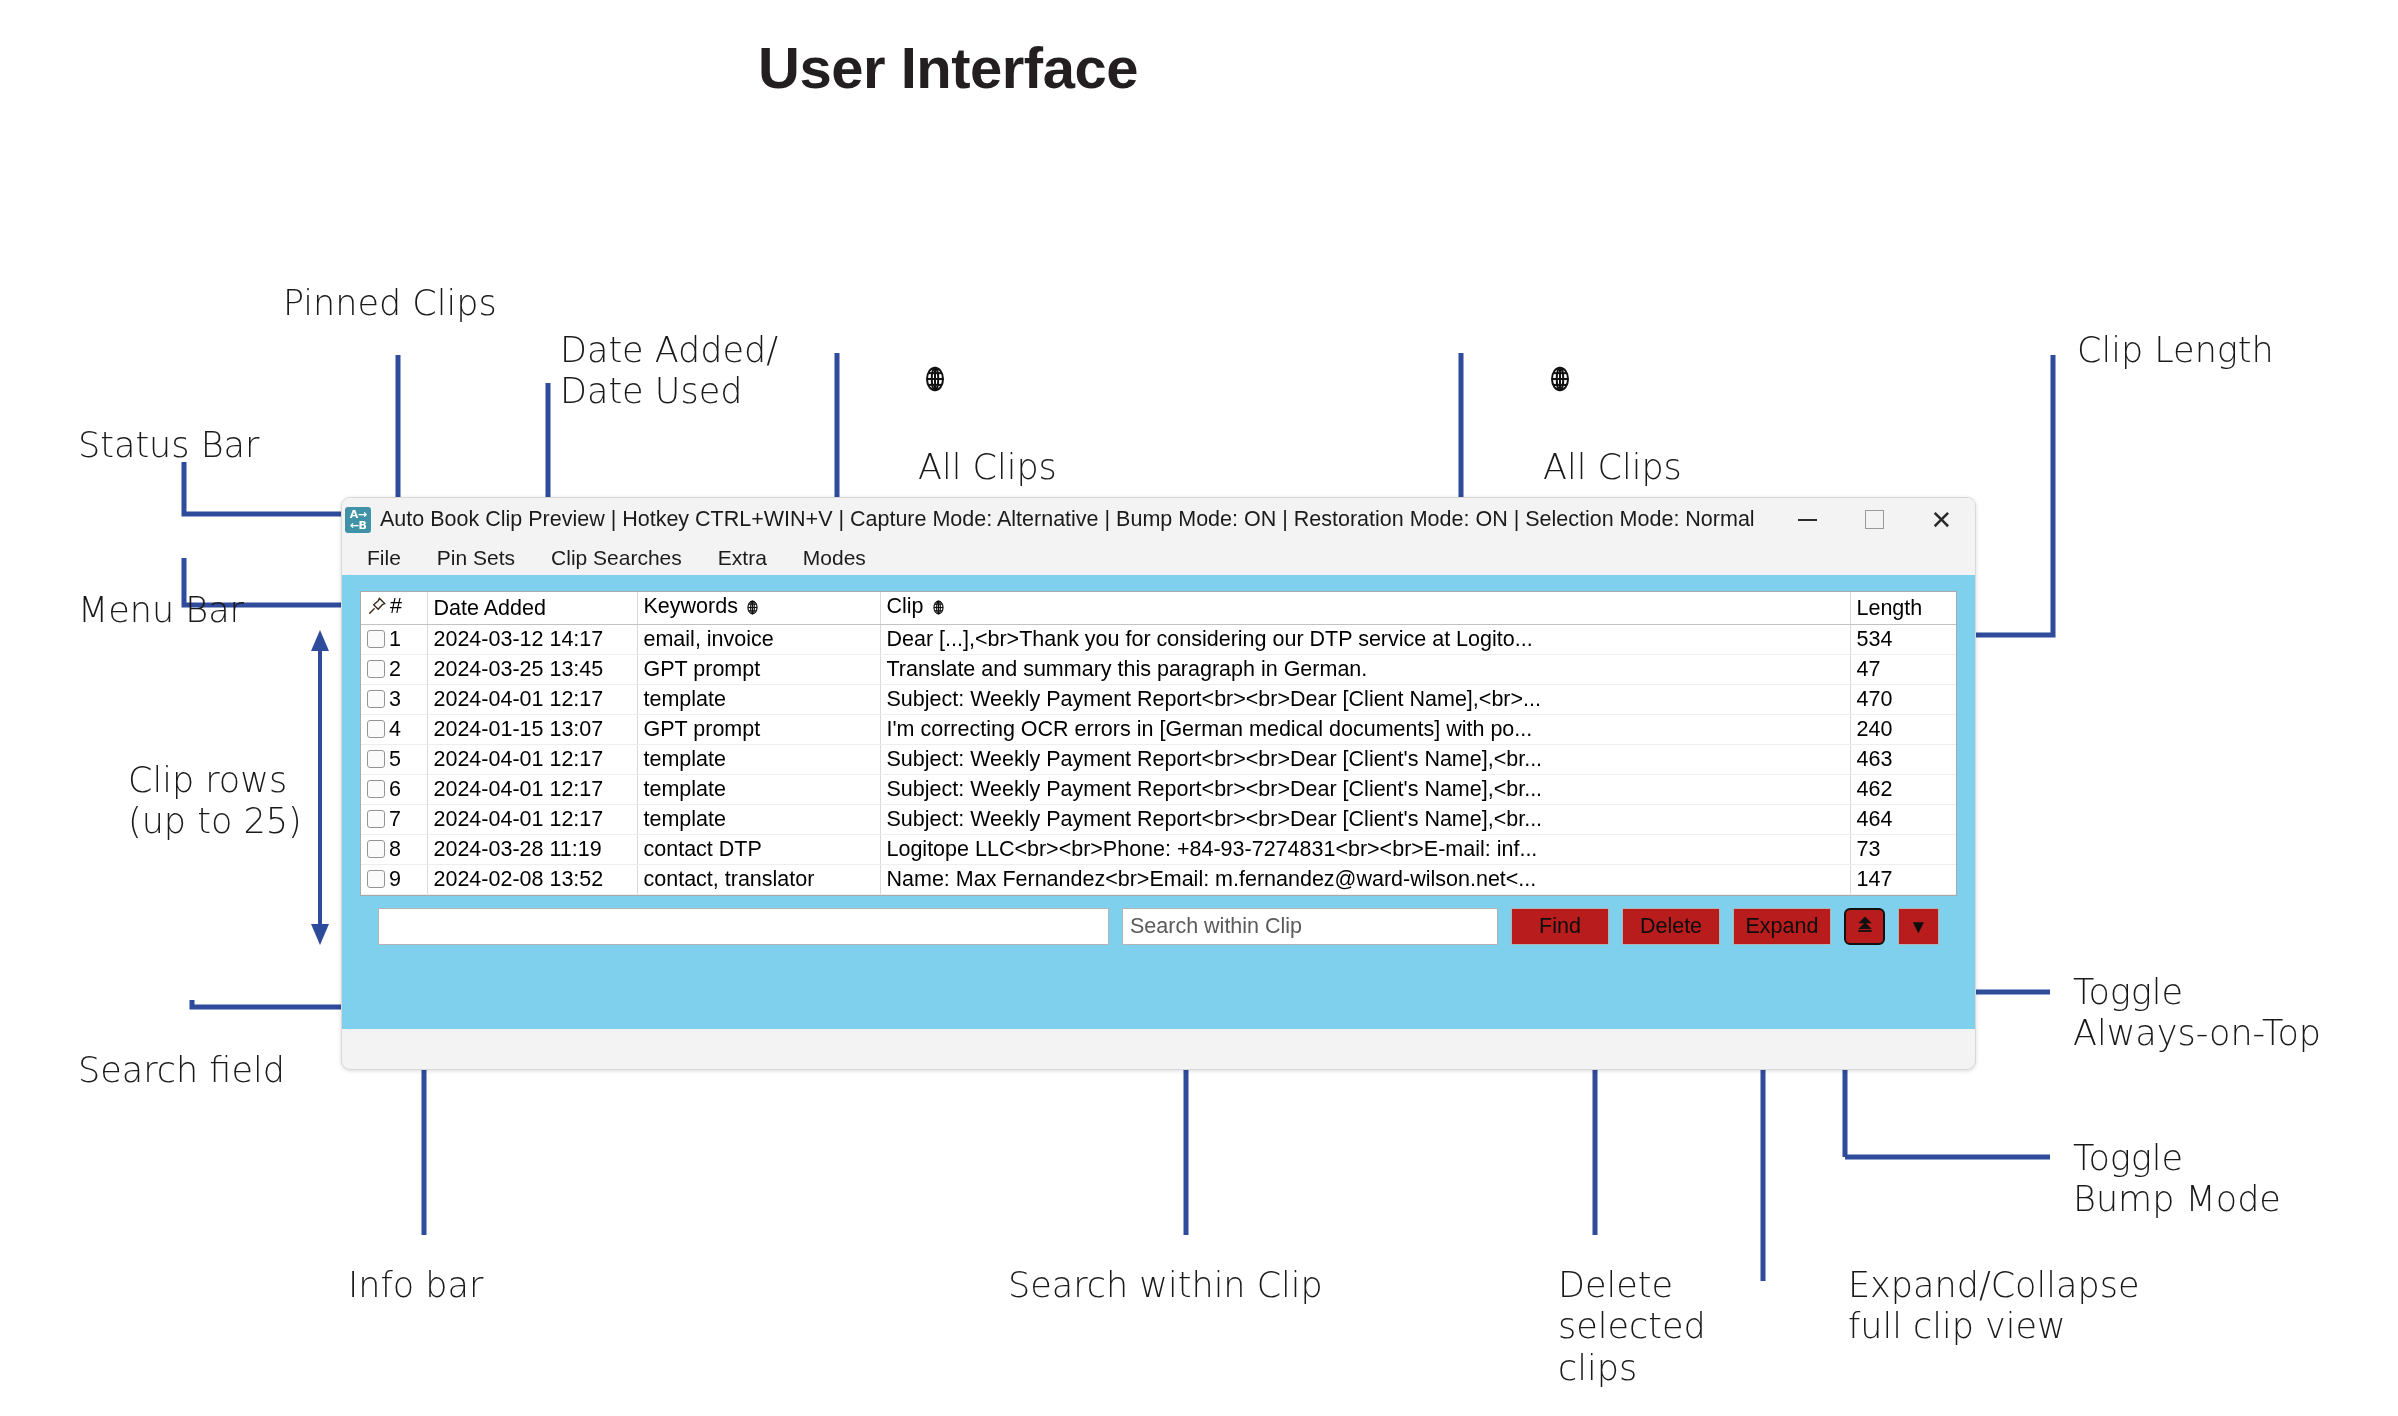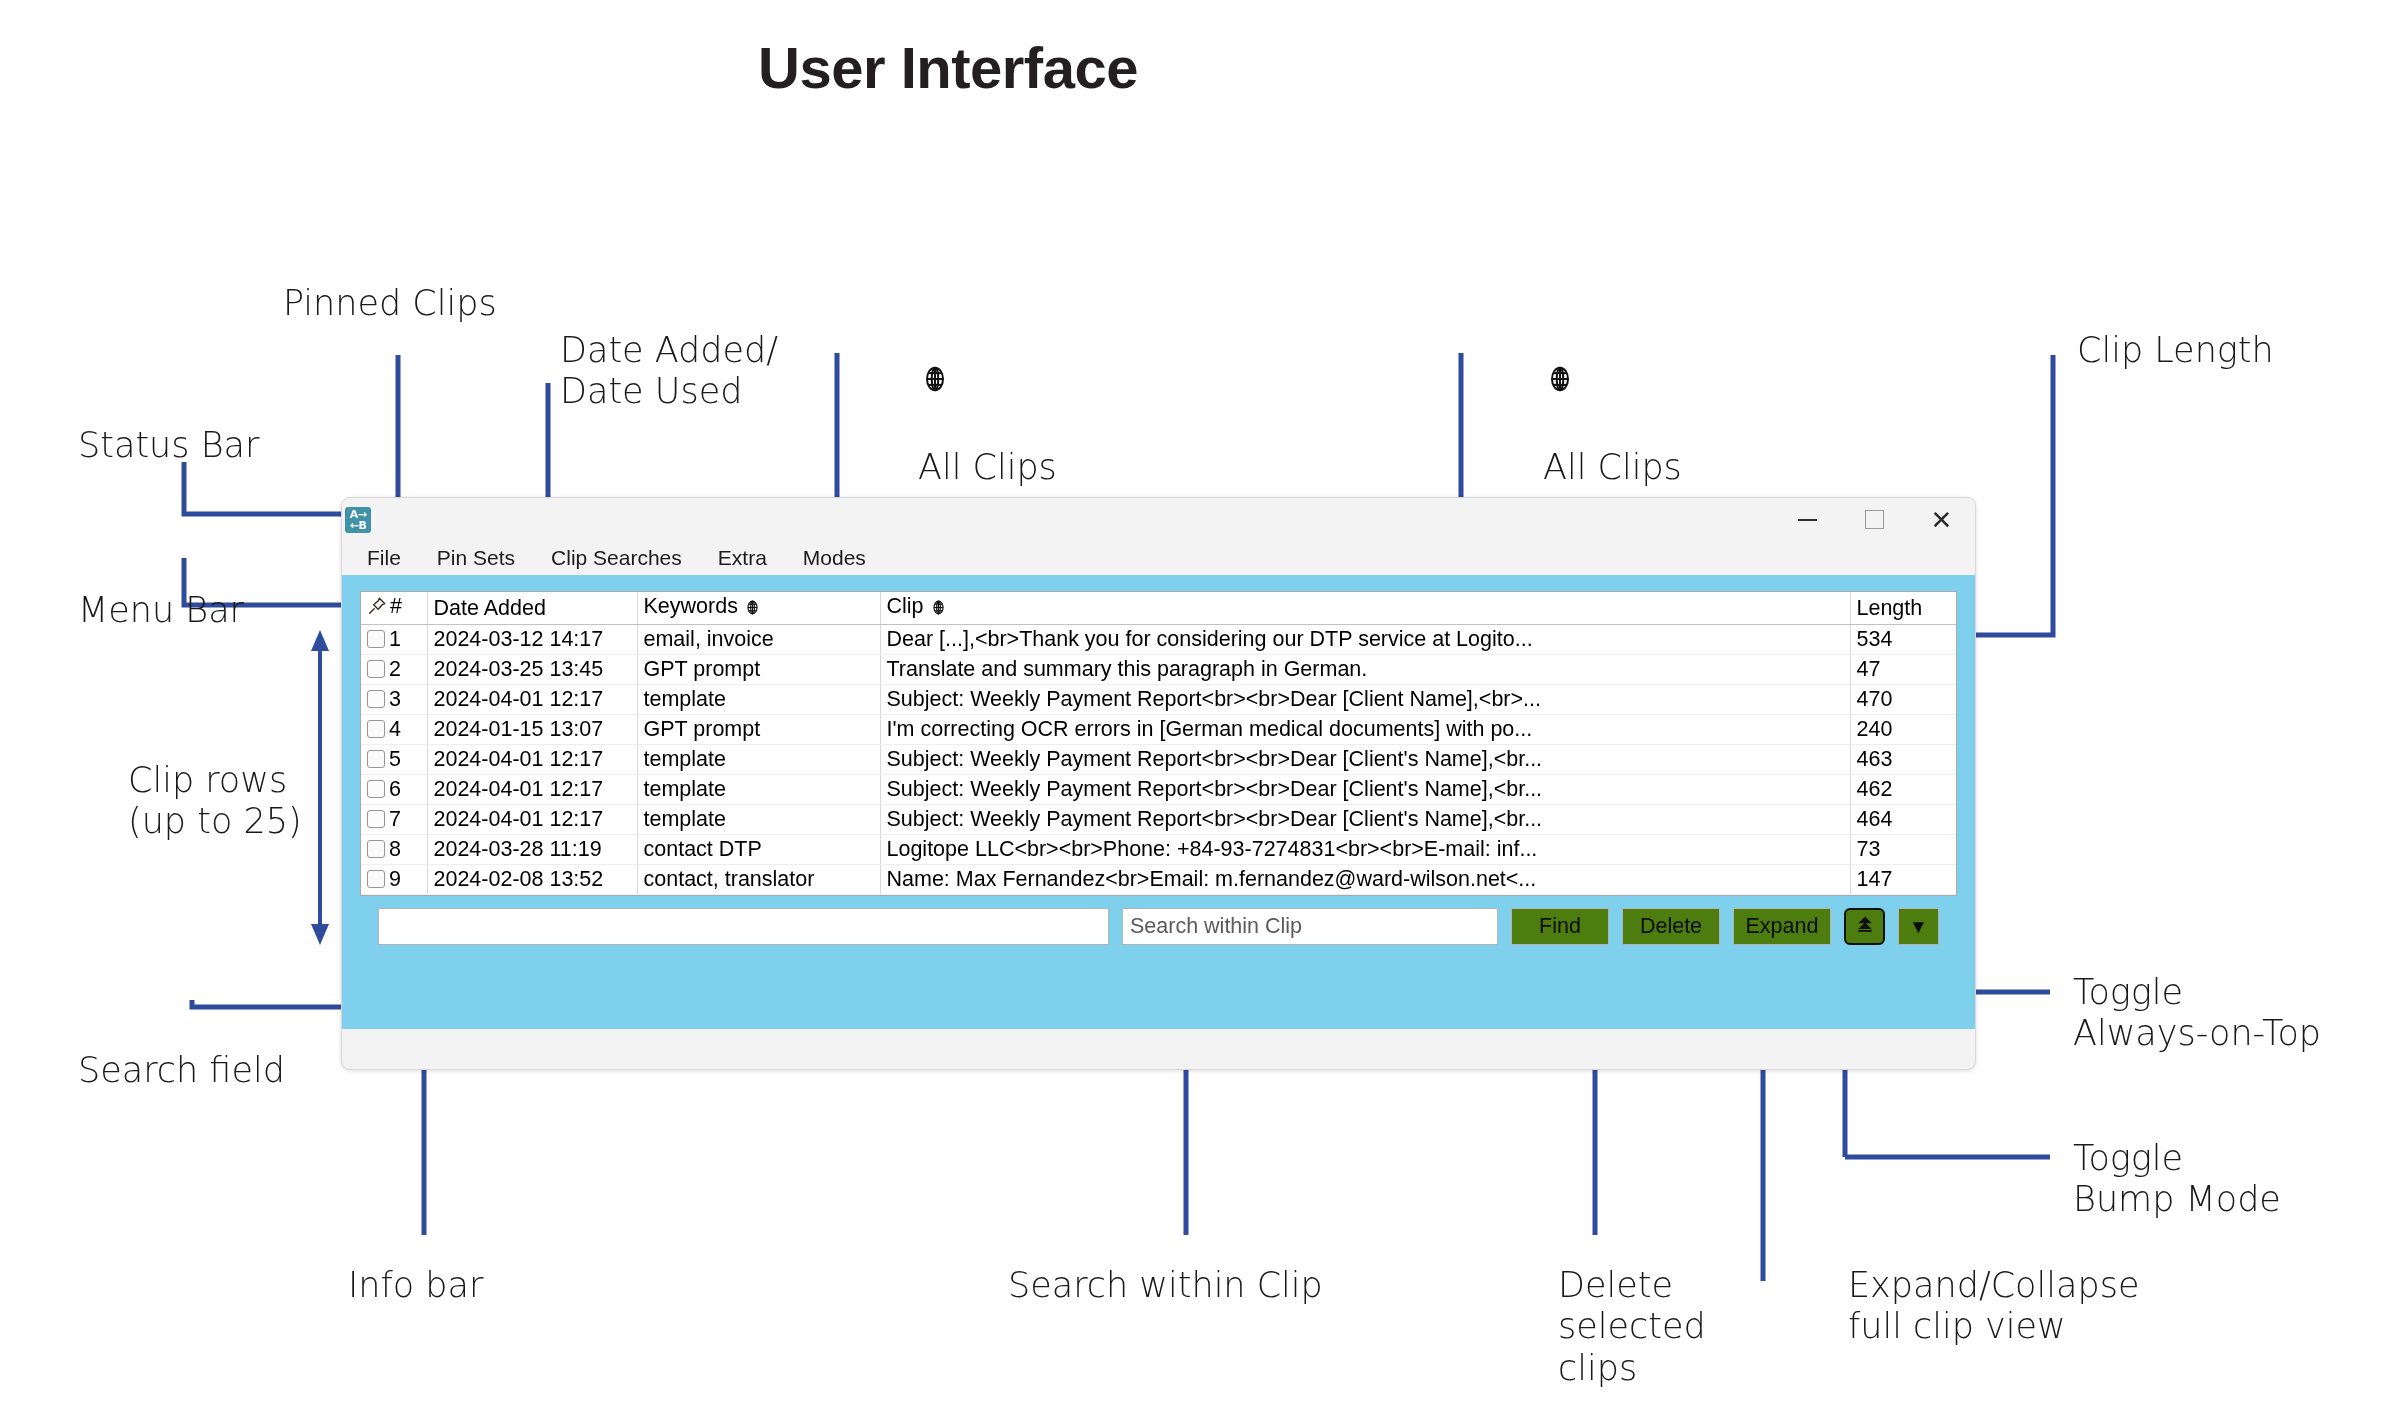--- a/index.html
+++ b/index.html
@@ -150,21 +150,21 @@
   .inp{
     height:37px;background:#fff;border:1px solid #b4b4b4;
     box-sizing:border-box;
     font-size:21.5px;color:#000;
     display:flex;align-items:center;padding:0 7px;
   }
   .inp.main{flex:1 1 auto;}
   .inp.within{width:376px;flex:0 0 376px;color:#5a5a5a;}
   .btn{
     height:37px;min-width:98px;
-    background:#4d7c0f;border:1px solid #b4b4b4;
+    background:#b91c1c;border:1px solid #b4b4b4;
     box-sizing:border-box;
     font-size:21.5px;color:#0d0d0d;
     display:flex;align-items:center;justify-content:center;
     white-space:nowrap;padding:0 10px;
   }
   .btn.bump{
     min-width:0;width:41px;padding:0;
     border:2.4px solid #111;border-radius:6px;
   }
   .btn.caret{min-width:0;width:41px;padding:0;font-size:19px;}
@@ -314,20 +314,21 @@
   </div>
 </div>
 
 <div class="win">
 
   <div class="titlebar">
     <div class="app-icon">
       <span>A→</span>
       <span>←B</span>
     </div>
+    <div class="title-text">Auto Book Clip Preview | Hotkey CTRL+WIN+V | Capture Mode: Alternative | Bump Mode: ON | Restoration Mode: ON | Selection Mode: Normal</div>
     <div class="win-ctrls">
       <div class="win-btn min">
           <i class="g"></i>
         </div>
       <div class="win-btn max">
           <i class="g"></i>
         </div>
       <div class="win-btn close">
           <span class="g">✕</span>
         </div>

